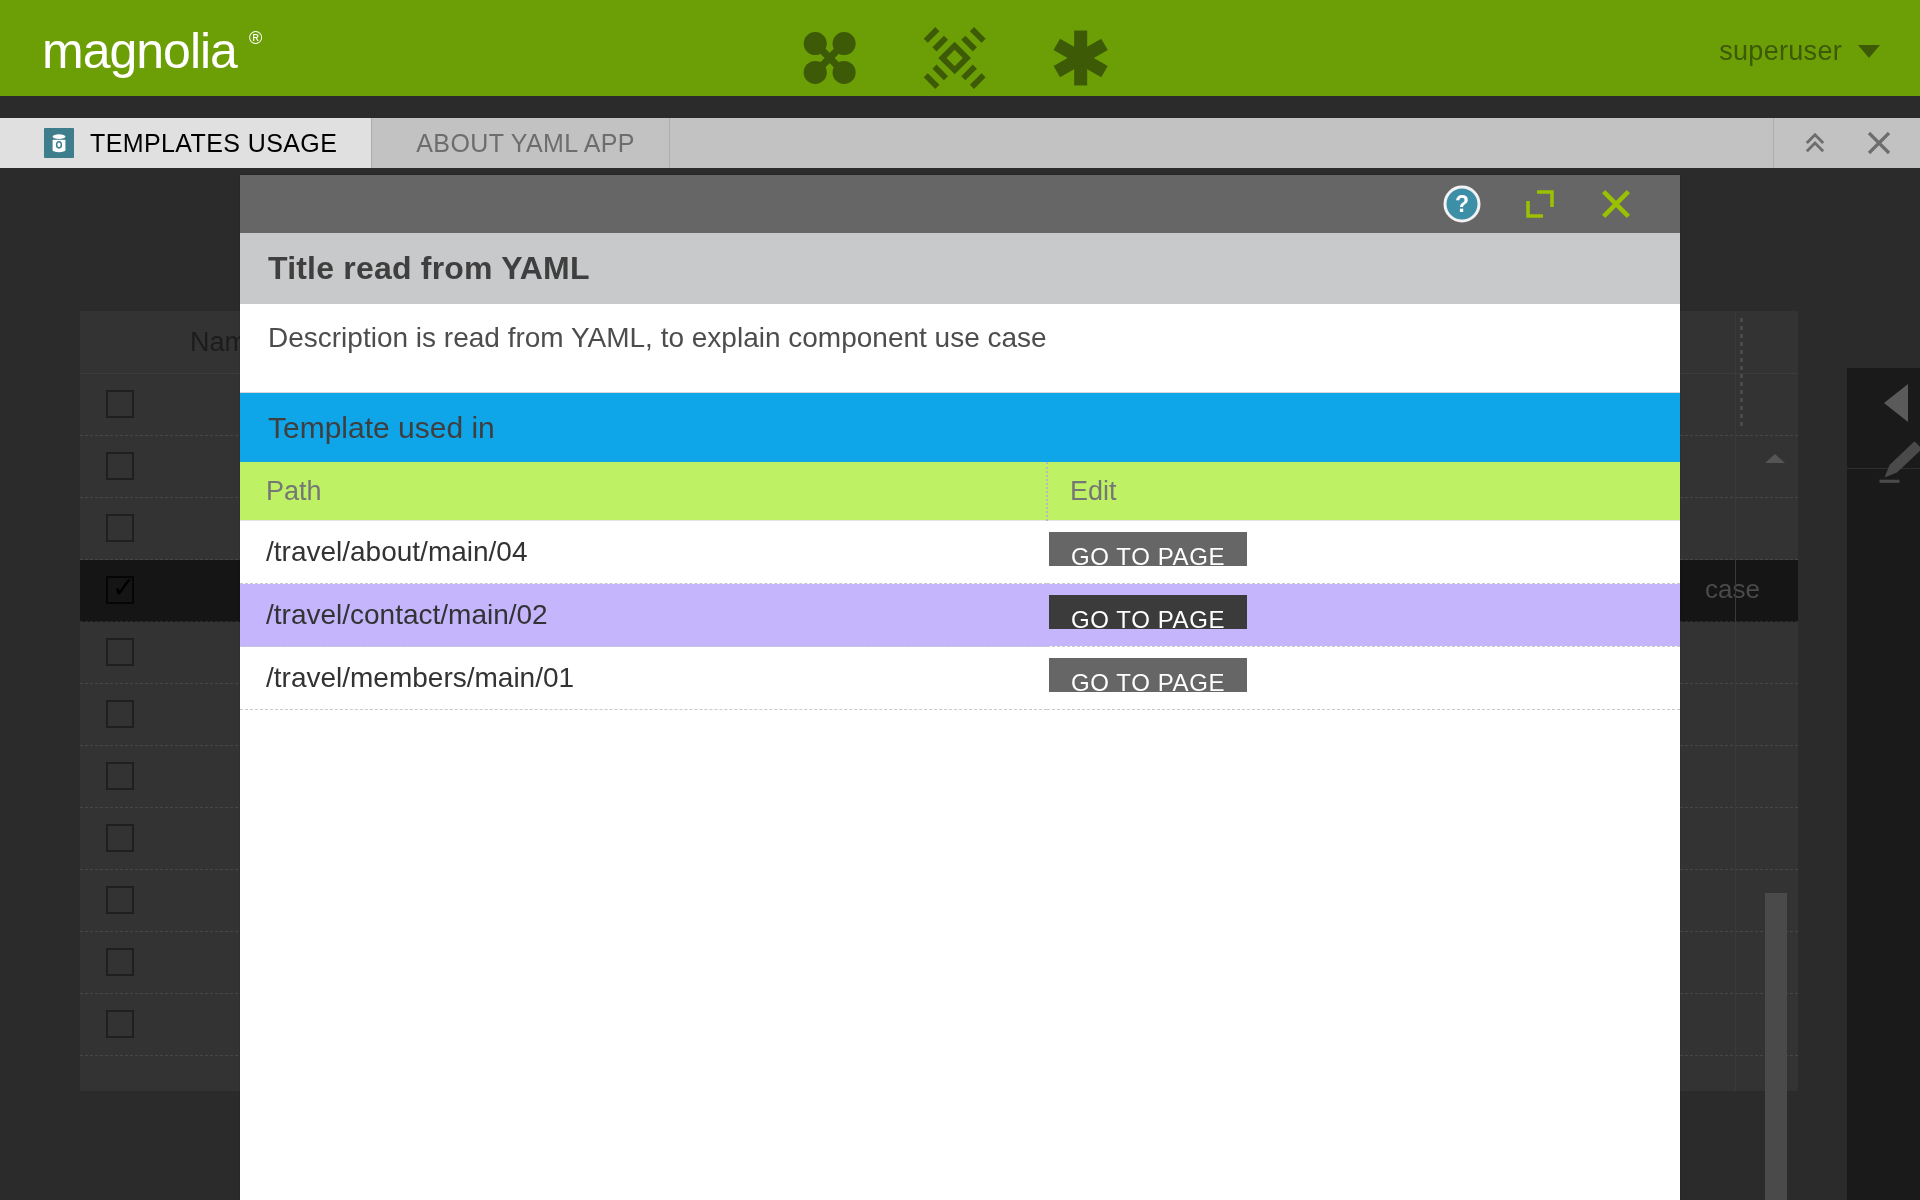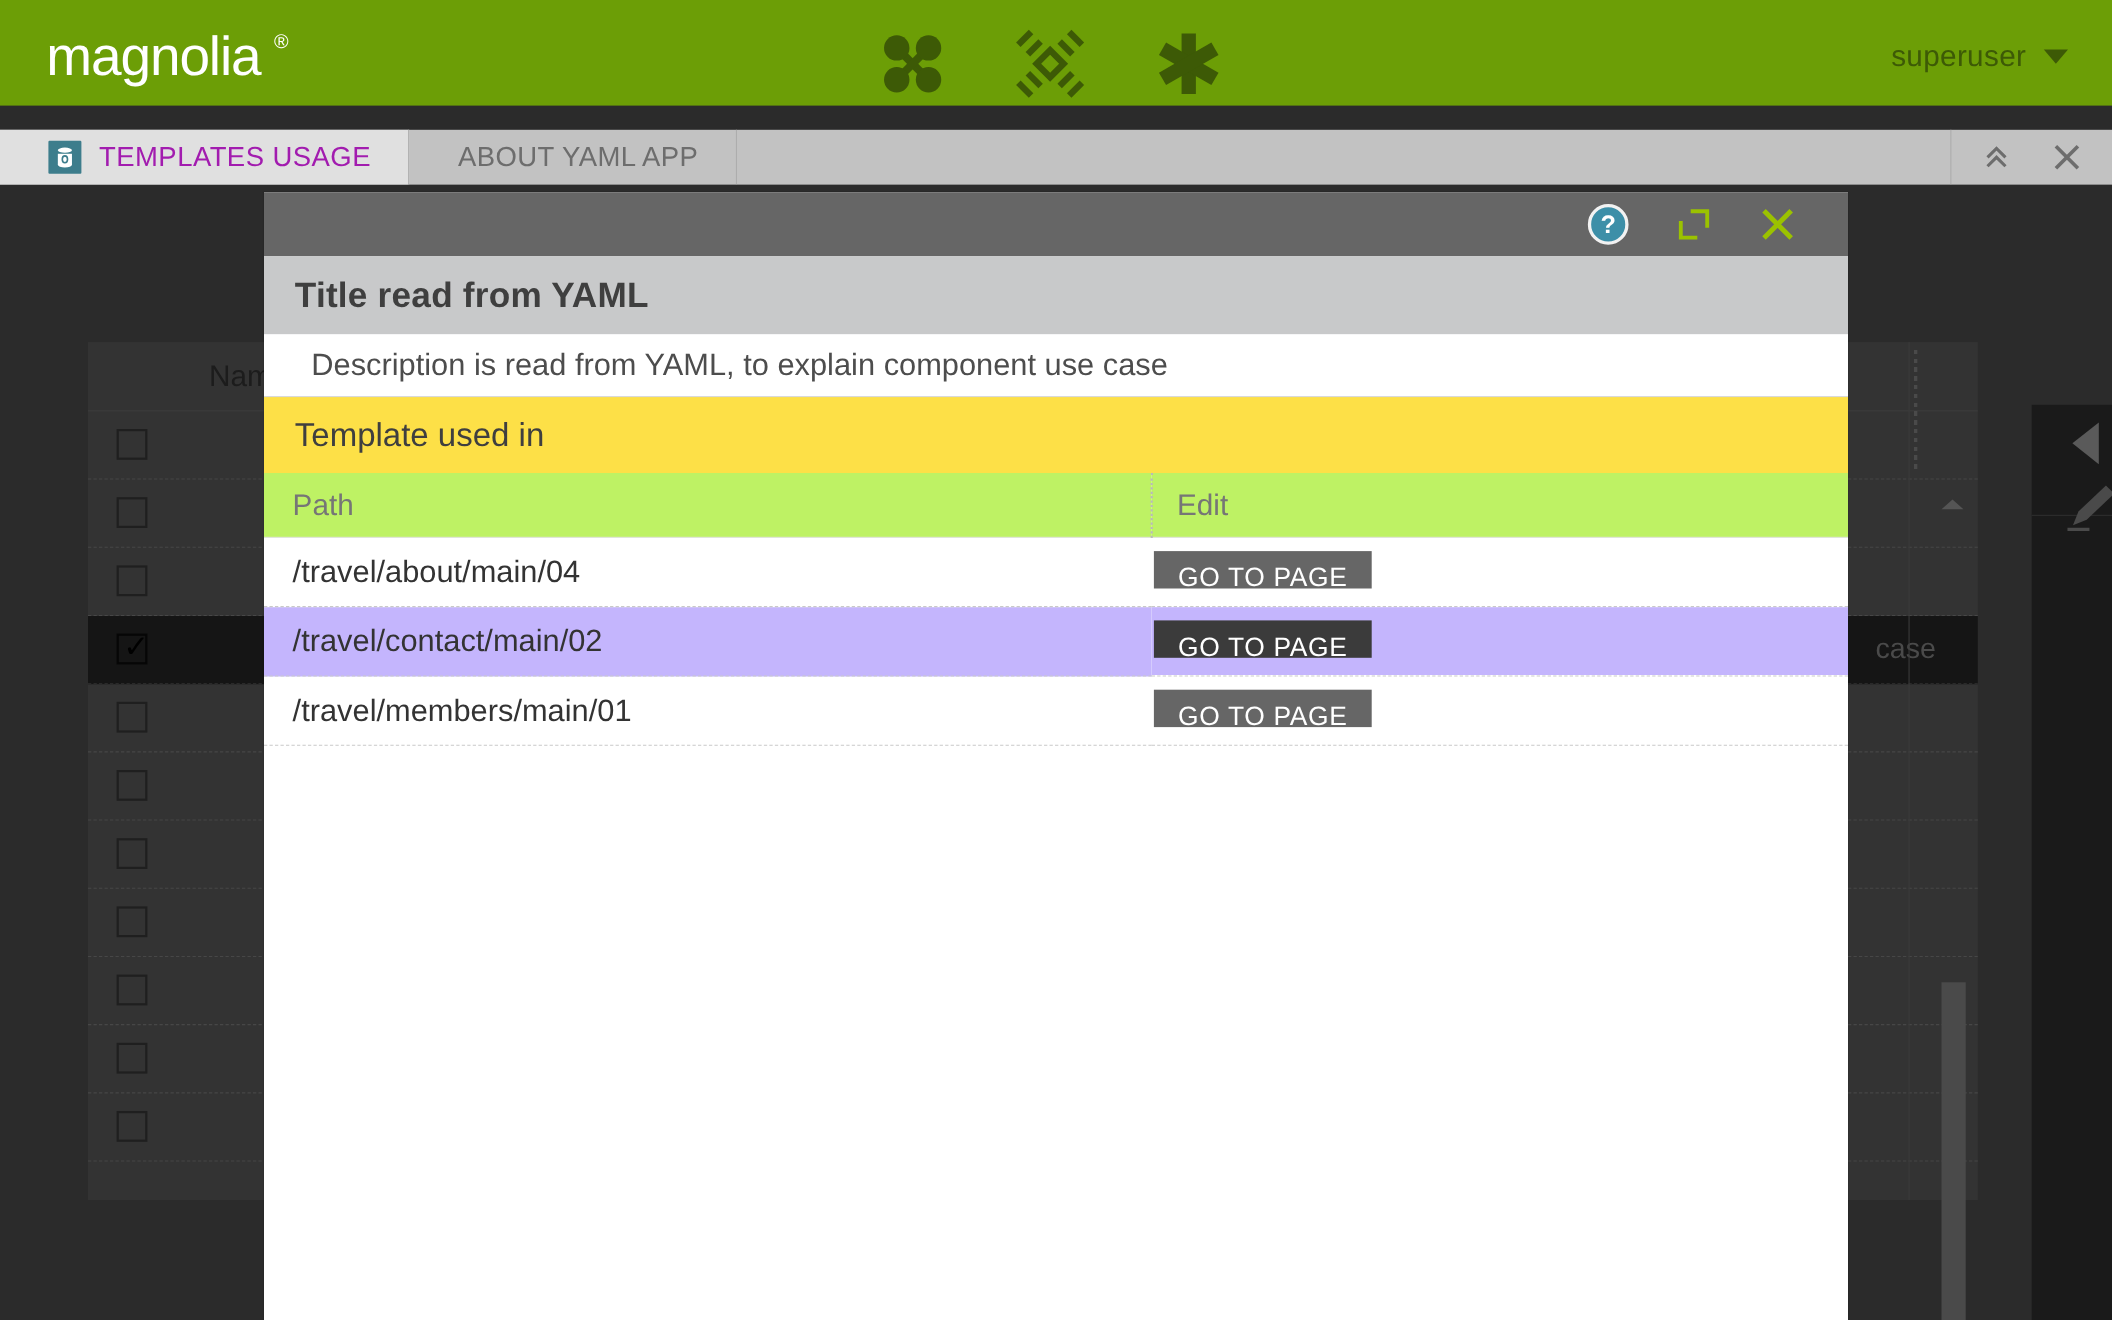--- a/index.html
+++ b/index.html
@@ -49,21 +49,21 @@
   .tab{
     display:flex;align-items:center;gap:16px;
     padding:0 34px 0 44px;
     font-size:25px;color:#6d6d6d;
     letter-spacing:.4px;
     border-right:1px solid #adadad;
     cursor:pointer;
     height:100%;
     box-sizing:border-box;
   }
-  .tab.active{background:#e0e0e0;color:#a21caf;}
+  .tab.active{background:#e0e0e0;color:#000000;}
   .tab-icon{
     width:30px;height:30px;background:#3d7d8c;
     display:flex;align-items:center;justify-content:center;
     flex:0 0 auto;border-radius:1px;
   }
   .tab-spacer{flex:1;border-right:1px solid #adadad;}
   .tabbar-controls{
     display:flex;align-items:center;gap:34px;
     padding:0 26px;
   }
@@ -166,27 +166,27 @@
   }
   .dlg-btn{cursor:pointer;display:flex;align-items:center;justify-content:center;}
   .dlg-title-band{
     background:#c8c9ca;height:71px;display:flex;align-items:center;
     padding-left:28px;
   }
   .dlg-title{
     font-size:32px;font-weight:bold;color:#3f3f3f;letter-spacing:.2px;
   }
   .dlg-desc{
-    background:#ffffff;height:56px;display:flex;align-items:center;
-    padding-left:43px;
+    background:#ffffff;height:68px;display:flex;align-items:center;
+    padding-left:28px;
   }
   .dlg-desc span{font-size:28px;color:#4d4d4d;}
   .dlg-section{
-    background:#fde047;height:69px;display:flex;align-items:center;
-    padding-left:28px;border-top:1px solid #d9d9d9;
+    background:#0ea5e9;height:69px;display:flex;align-items:center;
+    padding-left:28px;border-top:1px solid #d9d9d9;margin-top:20px;
   }
   .dlg-section span{font-size:30px;color:#3f3f3f;}
 
   
   .tbl{width:100%;border-collapse:collapse;table-layout:fixed;}
   .tbl thead th{
     background:#bef264;height:58px;text-align:left;font-weight:normal;
     font-size:27px;color:#767676;padding:0 0 0 26px;
     border-bottom:1px solid #e4e4e4;
   }

